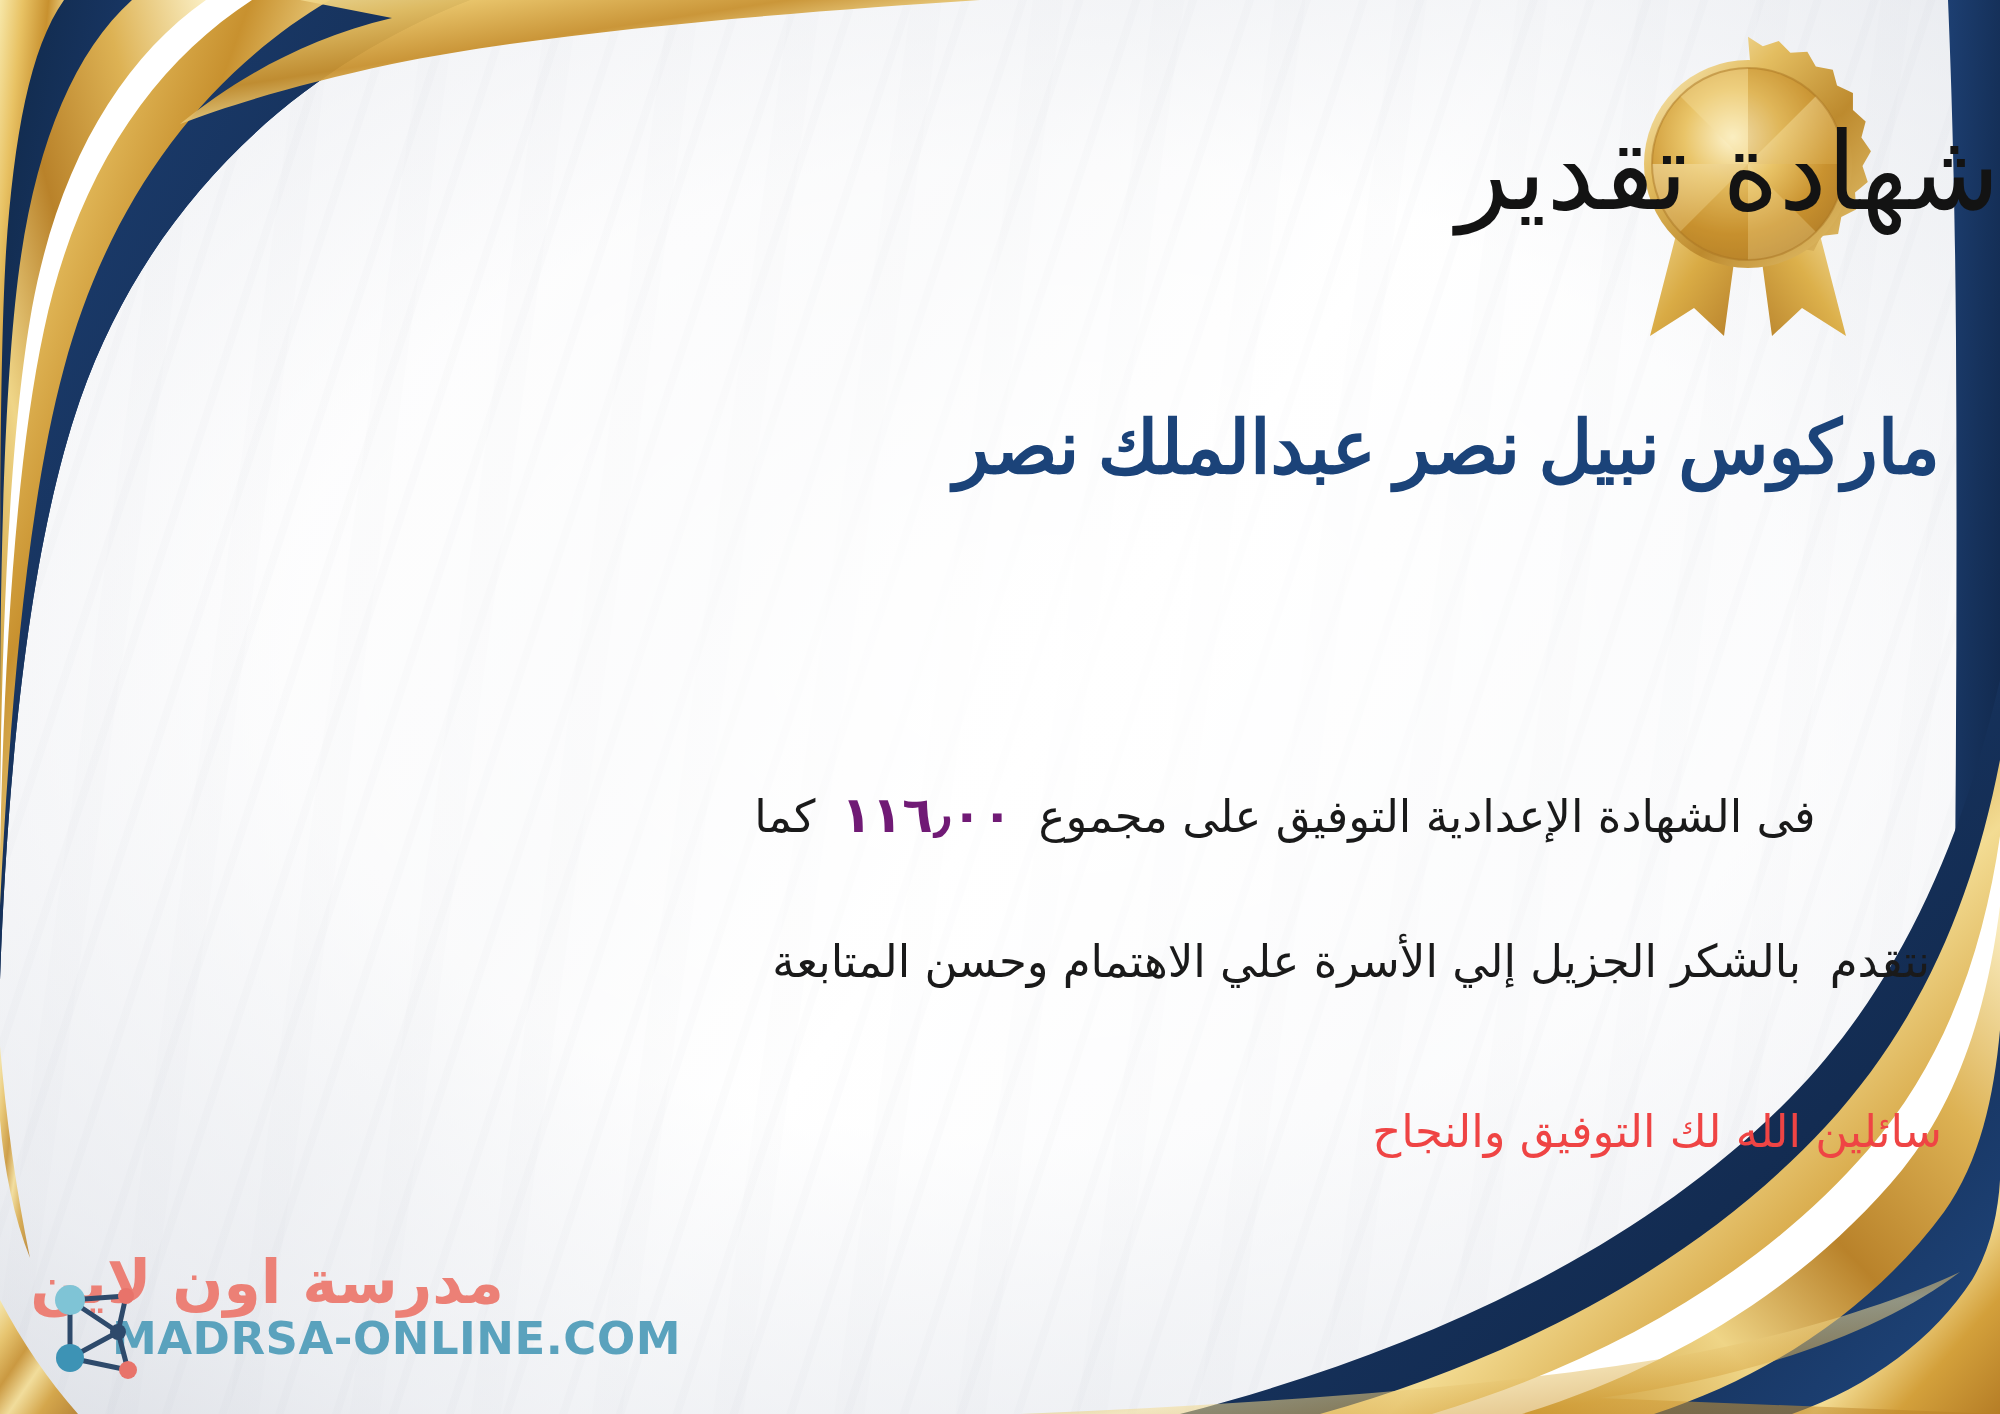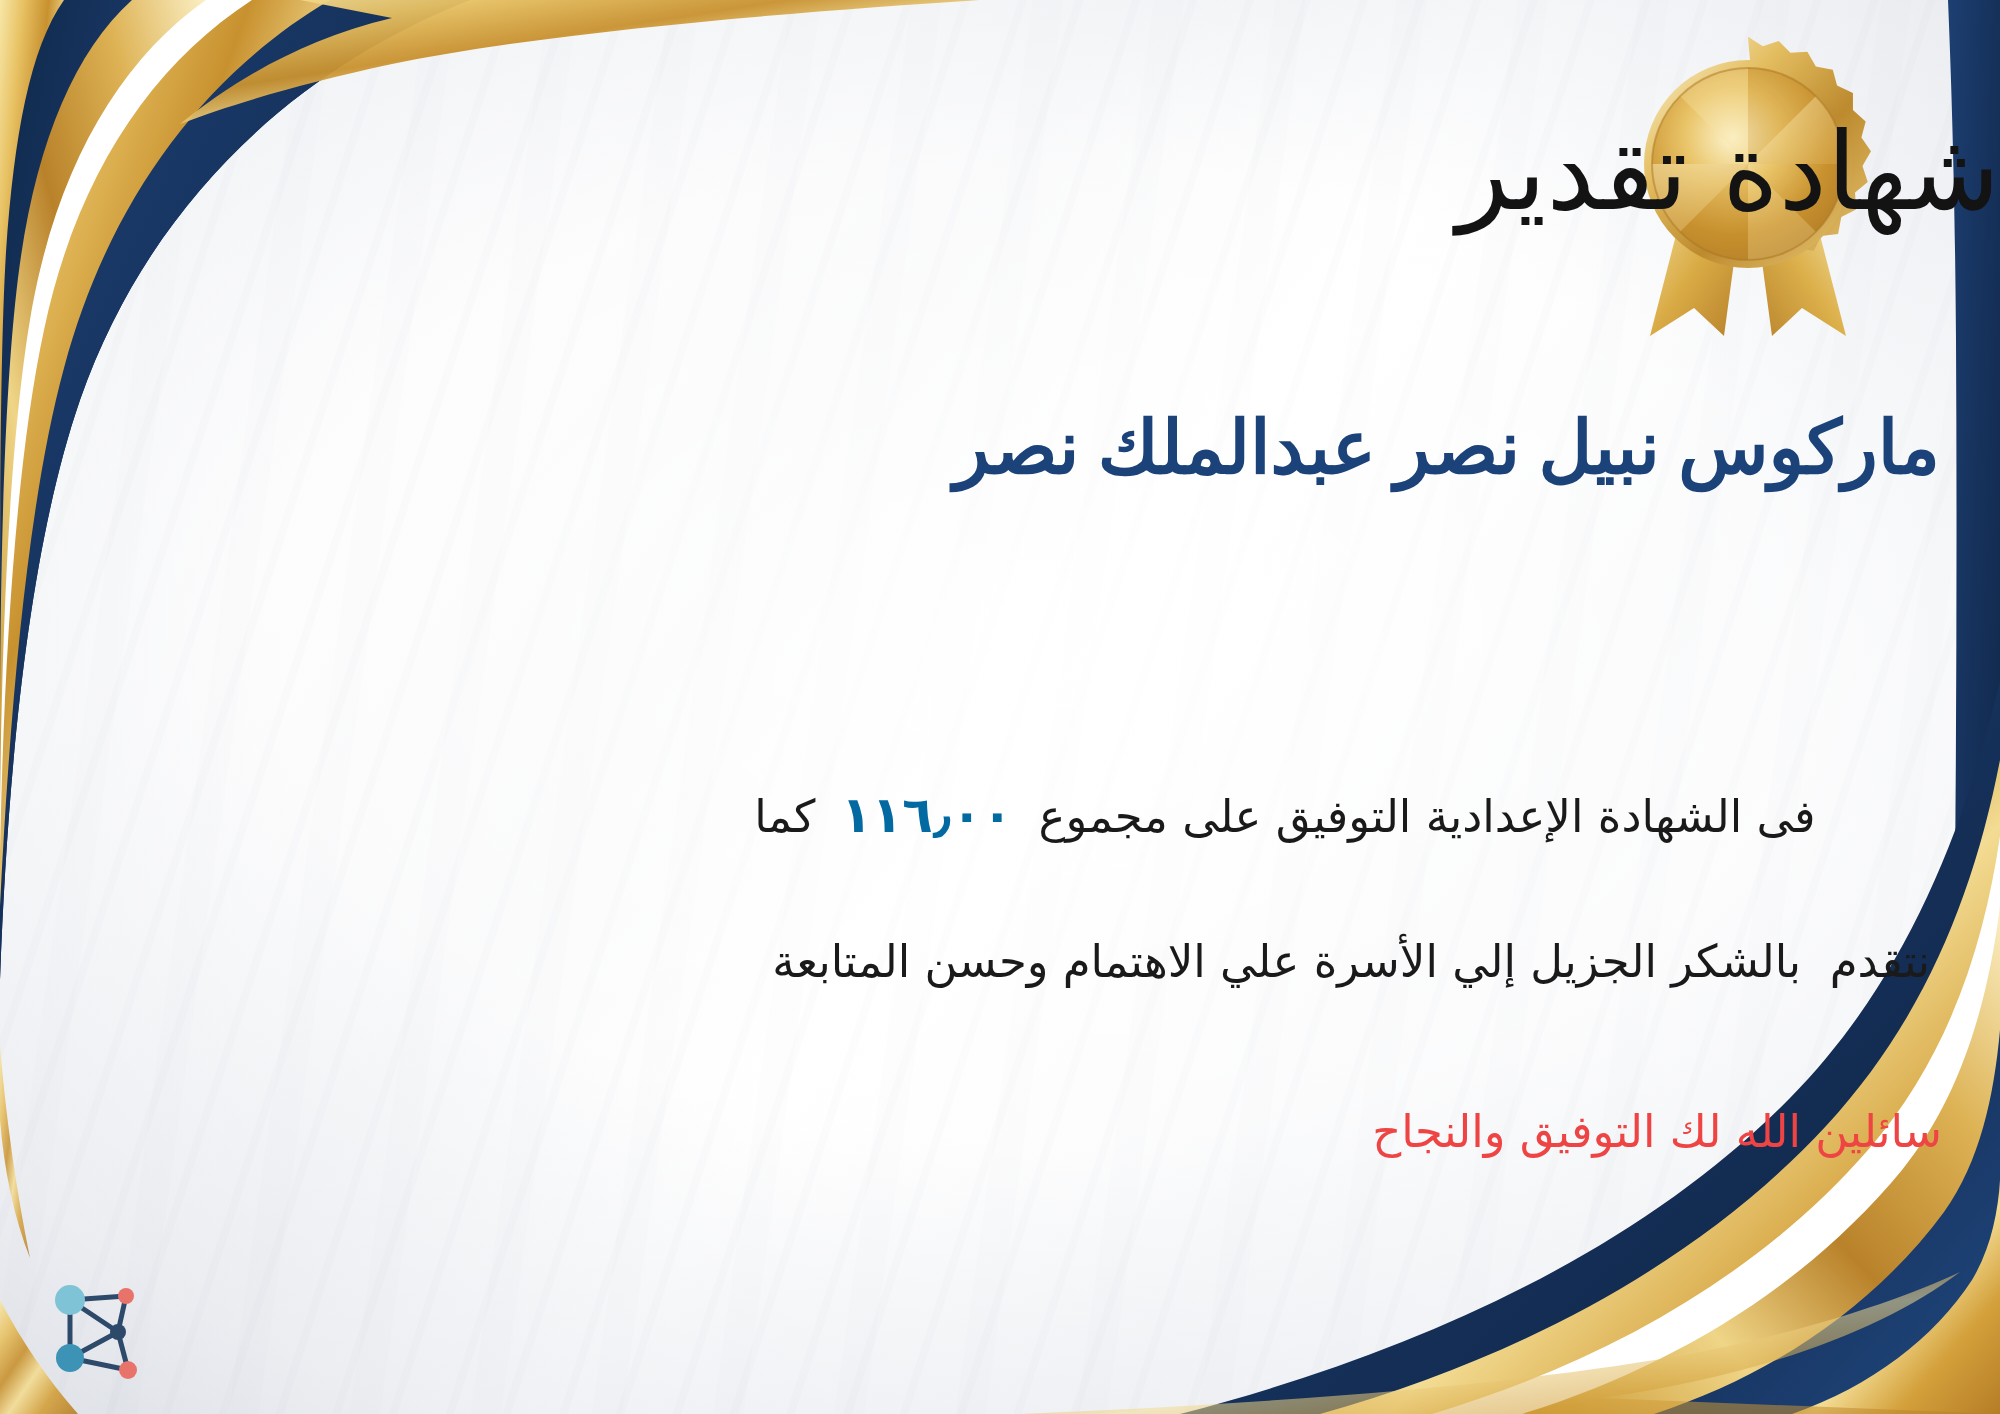--- a/index.html
+++ b/index.html
@@ -121,21 +121,21 @@
     font-size: 45px;
     line-height: 1.58;
     color: #1a1a1a;
     font-weight: 400;
   }
   .body-line {
     display: block;
     white-space: pre-wrap;
   }
   .score {
-    color: #0369a1;
+    color: #701a75;
     font-weight: 600;
     font-size: 50px;
     padding: 0 26px;
     letter-spacing: 1px;
   }
 
   .closing-line {
     position: absolute;
     top: 1098px;
     left: 70px;
@@ -337,20 +337,24 @@
       <span class="body-line">
         <span>فى الشهادة الإعدادية التوفيق على مجموع</span><span class="score">١١٦٫٠٠</span><span>كما</span>
       </span>
       <span class="body-line">نتقدم  بالشكر الجزيل إلي الأسرة علي الاهتمام وحسن المتابعة</span>
     </div>
 
     <div class="closing-line">سائلين الله لك التوفيق  والنجاح</div>
   </div>
 
   <div class="brand">
+    <div class="brand-rows">
+      <div class="brand-ar">مدرسة اون لاين</div>
+      <div class="brand-en">MADRSA-ONLINE.COM</div>
+    </div>
     <div class="brand-mark">
       <svg viewBox="0 0 104 112" xmlns="http://www.w3.org/2000/svg" aria-hidden="true">
         <g stroke="#2e4a6b" stroke-width="5" stroke-linecap="round" fill="none">
           <line x1="30" y1="26" x2="78" y2="58"></line>
           <line x1="30" y1="26" x2="86" y2="22"></line>
           <line x1="78" y1="58" x2="86" y2="22"></line>
           <line x1="30" y1="26" x2="30" y2="84"></line>
           <line x1="30" y1="84" x2="78" y2="58"></line>
           <line x1="30" y1="84" x2="88" y2="96"></line>
           <line x1="78" y1="58" x2="88" y2="96"></line>

